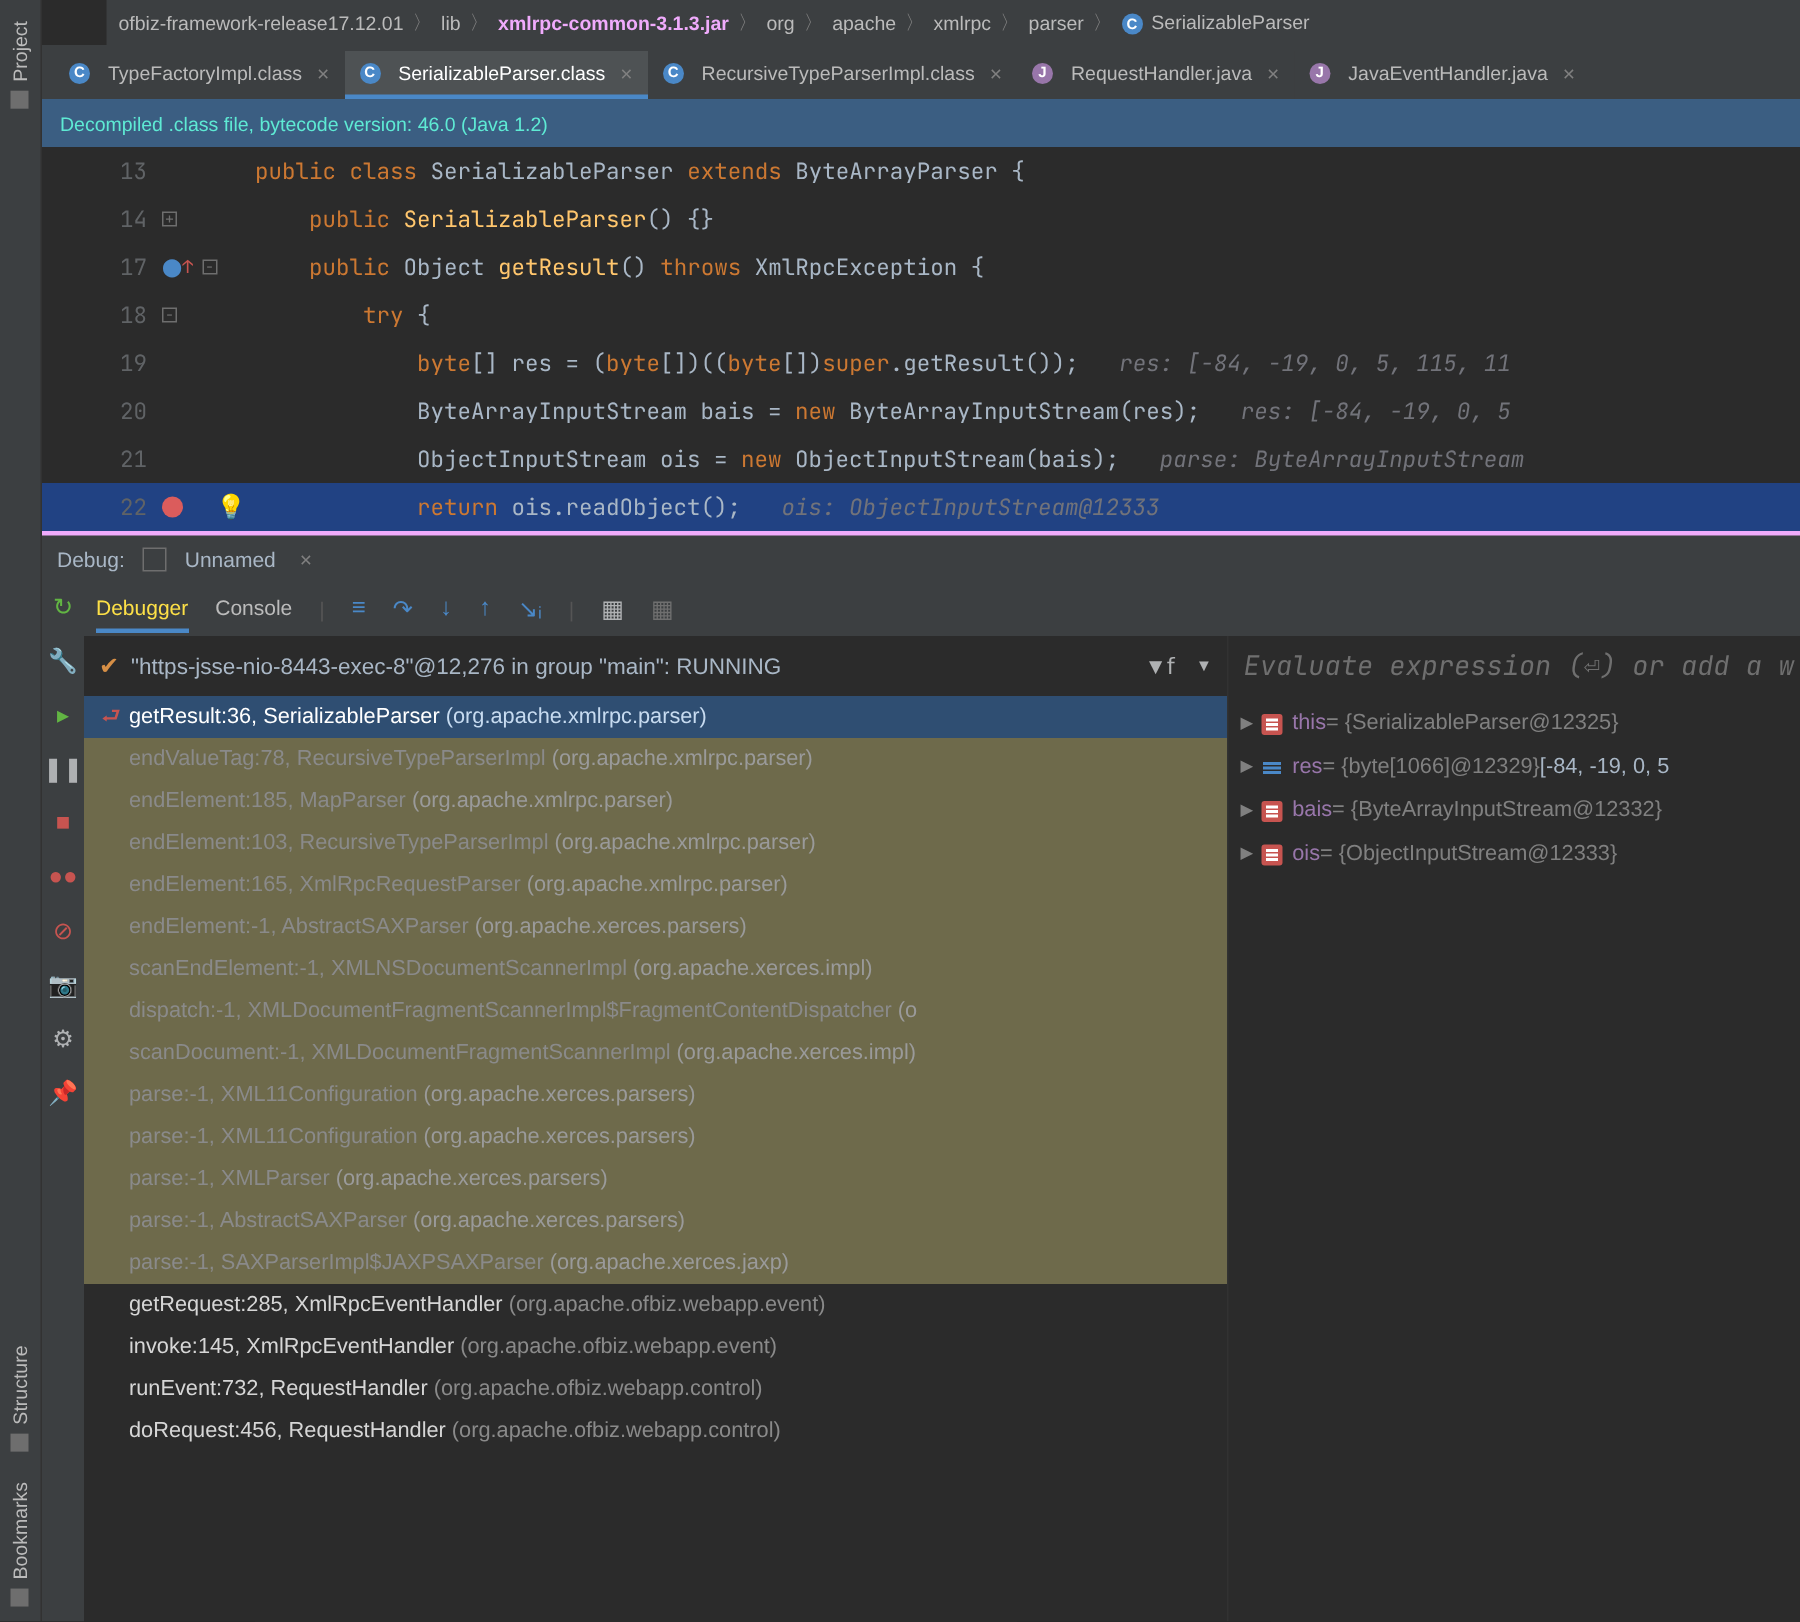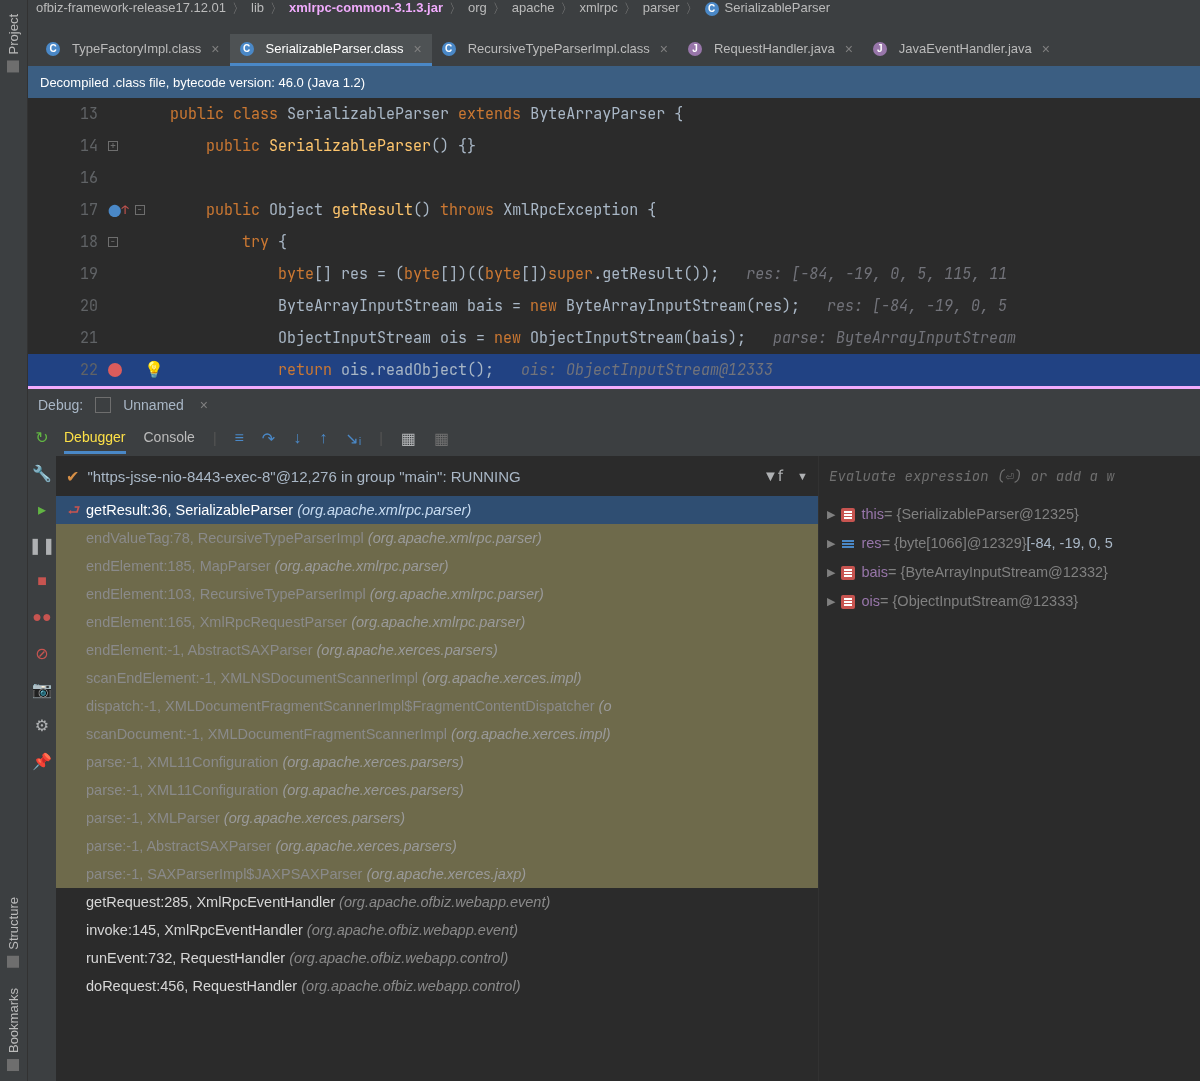--- a/index.html
+++ b/index.html
@@ -3,31 +3,31 @@
 <meta charset="utf-8">
 <style>
 * { margin:0; padding:0; box-sizing:border-box; }
 body { font-family:"Segoe UI",Arial,sans-serif; background:#2b2b2b; color:#a9b7c6; font-size:14px; overflow:hidden; width:1200px; height:1081px; position:relative; }
 .root { display:flex; height:100%; }
 .sidebar-left { width:28px; background:#3c3f41; display:flex; flex-direction:column; align-items:center; padding-top:4px; border-right:1px solid #323232; }
 .vtab { writing-mode:vertical-rl; transform:rotate(180deg); color:#bbbbbb; font-size:13px; padding:10px 4px; cursor:pointer; display:flex; align-items:center; gap:6px; }
 .vtab .sq { width:12px; height:12px; background:#6e6e6e; display:inline-block; }
 .vtab.spacer { flex:1; writing-mode:initial; transform:none; }
 .main { flex:1; display:flex; flex-direction:column; min-width:0; }
-.breadcrumbs { height:30px; background:#3c3f41; display:flex; align-items:flex-start; padding:0 8px; font-size:13px; color:#bbbbbb; overflow:hidden; white-space:nowrap; }
+.breadcrumbs { height:30px; background:#3c3f41; display:flex; align-items:center; padding:0 8px; font-size:13px; color:#bbbbbb; overflow:hidden; white-space:nowrap;margin-left:43px; }
 .breadcrumbs .sep { margin:0 6px; color:#808080; }
 .breadcrumbs .crumb { cursor:pointer; }
 .breadcrumbs .crumb.bold { color:#f0abfc; font-weight:600; }
 .cicon { width:14px; height:14px; border-radius:50%; background:#4a88c7; color:#fff; font-size:10px; font-weight:bold; display:inline-flex; align-items:center; justify-content:center; margin-right:6px; }
 .jicon { width:14px; height:14px; border-radius:50%; background:#9876aa; color:#fff; font-size:10px; font-weight:bold; display:inline-flex; align-items:center; justify-content:center; margin-right:6px; }
 .tabbar { height:36px; background:#3c3f41; display:flex; align-items:flex-end; padding-left:8px; overflow:hidden; }
 .filetab { height:32px; padding:0 10px; display:flex; align-items:center; gap:6px; background:#3c3f41; color:#bbbbbb; font-size:13px; cursor:pointer; white-space:nowrap; border-bottom:3px solid transparent; }
 .filetab.active { background:#4e5254; color:#fff; border-bottom:3px solid #4a88c7; }
 .filetab .close { color:#808080; font-size:14px; margin-left:4px; }
-.banner { height:32px; background:#3b5e82; color:#ffffff; display:flex; align-items:center; padding:0 12px; font-size:13px; }
+.banner { height:32px; background:#3b5e82; color:#5eead4; display:flex; align-items:center; padding:0 12px; font-size:13px; }
 .editor { flex:0 0 auto; background:#2b2b2b; font-family:"JetBrains Mono",Menlo,Consolas,monospace; font-size:15px; line-height:32px; overflow:hidden; }
 .eline { display:flex; height:32px; white-space:pre;padding-left:14px; }
 .eline.hl { background:#214283; }
 .gut { width:62px; text-align:right; color:#606366; padding-right:6px; user-select:none; }
 .gut2 { width:66px; display:flex; align-items:center; justify-content:flex-start; gap:2px; padding-left:4px; position:relative; }
 .fold { width:10px; height:10px; border:1px solid #6e6e6e; color:#6e6e6e; font-size:10px; line-height:1; display:flex; align-items:center; justify-content:center; cursor:pointer; }
 .bp { width:14px; height:14px; border-radius:50%; background:#db5c5c; }
 .bulb { color:#f0a732; font-size:16px; }
 .arr-blue { color:#4a88c7; font-size:12px; }
 .arr-red { color:#c75450; font-size:12px; margin-left:-2px; }
@@ -49,28 +49,28 @@
 .stepicon { color:#4a88c7; font-size:16px; cursor:pointer; }
 .dsplit { flex:1; display:flex; min-height:0; }
 .frames { width:763px; display:flex; flex-direction:column; border-right:1px solid #323232; min-width:0; }
 .framehdr { height:40px; display:flex; align-items:center; padding:0 10px; gap:8px; background:#2b2b2b; font-size:15px; white-space:nowrap; overflow:hidden; }
 .check { color:#d68f46; font-size:16px; }
 .funnel { color:#afb1b3; font-size:15px; cursor:pointer; margin-left:auto; }
 .framelist { flex:1; overflow:hidden; font-size:14.5px; line-height:28px; }
 .frame { padding:0 10px 0 30px; white-space:nowrap; overflow:hidden; cursor:pointer; font-family:"Segoe UI",Arial,sans-serif; }
 .frame.sel { background:#2f4e72; color:#fff; }
 .frame.dim { color:#8a8a8a; background:#6e6a4b; }
-.frame .pkg { font-style:italic; }
+.frame .pkg { }
 .frame.sel .pkg { color:#c7dbf0; }
 .frame.dim .pkg, .frame.dim2 .pkg { color:#9a9a9a; }
 .frame.norm { color:#d6d6d6; }
 .frame.norm .pkg { color:#8a8a8a; }
 .iconcol { width:20px; display:inline-flex; justify-content:center; margin-left:-22px; margin-right:2px; color:#c75450; }
 .vars { flex:1; display:flex; flex-direction:column; min-width:0; }
-.evalrow { height:40px; color:#6f6f6f; font-style:italic; font-family:"JetBrains Mono",Menlo,Consolas,monospace; font-size:14px; display:flex; align-items:center; padding:0 10px; white-space:nowrap; overflow:hidden; }
+.evalrow { height:40px; color:#6f6f6f; font-style:italic; font-family:"JetBrains Mono",Menlo,Consolas,monospace; font-size:18px; display:flex; align-items:center; padding:0 10px; white-space:nowrap; overflow:hidden; }
 .varlist { flex:1; font-size:14.5px; line-height:29px; padding:4px 0; }
 .varrow { display:flex; align-items:center; padding:0 8px; white-space:nowrap; overflow:hidden; }
 .expicon { color:#808080; margin-right:6px; cursor:pointer; font-size:11px; }
 .vicon { width:14px; height:14px; display:flex; align-items:center; justify-content:center; margin-right:6px; }
 .vicon.obj { background:#c75450; border-radius:2px; }
 .vicon.obj::before{content:"";width:8px;height:2px;background:#fff;box-shadow:0 -3px 0 #fff,0 3px 0 #fff;}
 .vicon.arr { display:flex; flex-direction:column; gap:1px; }
 .vicon.arr span{width:12px;height:2px;background:#4a88c7;}
 .vname { color:#9876aa; }
 .vval { color:#808080; }
@@ -143,21 +143,20 @@
           <span>JavaEventHandler.java</span>
           <span class="close">×</span>
         </div>
       </div>
 
     <div class="banner">Decompiled .class file, bytecode version: 46.0 (Java 1.2)</div>
 
     <div class="editor">
       <div class="eline"><div class="gut">13</div><div class="gut2"></div><div class="code"><span class="kw">public</span> <span class="kw">class</span> <span class="ty">SerializableParser</span> <span class="kw">extends</span> <span class="ty">ByteArrayParser</span> {</div></div>
       <div class="eline"><div class="gut">14</div><div class="gut2"><span class="fold">+</span></div><div class="code">    <span class="kw">public</span> <span class="fn">SerializableParser</span>() <span class="op">{}</span></div></div>
-      <div class="eline"><div class="gut">16</div><div class="gut2"></div><div class="code"></div></div>
       <div class="eline"><div class="gut">17</div><div class="gut2"><span class="arr-blue">⬤</span><span class="arr-red">↑</span><span class="fold" style="margin-left:4px">−</span></div><div class="code">    <span class="kw">public</span> <span class="ty">Object</span> <span class="fn">getResult</span>() <span class="kw">throws</span> <span class="ty">XmlRpcException</span> {</div></div>
       <div class="eline"><div class="gut">18</div><div class="gut2"><span class="fold">−</span></div><div class="code">        <span class="kw">try</span> {</div></div>
       <div class="eline"><div class="gut">19</div><div class="gut2"></div><div class="code">            <span class="kw">byte</span>[] res = (<span class="kw">byte</span>[])((<span class="kw">byte</span>[])<span class="kw">super</span>.getResult());   <span class="hint">res: [-84, -19, 0, 5, 115, 11</span></div></div>
       <div class="eline"><div class="gut">20</div><div class="gut2"></div><div class="code">            <span class="ty">ByteArrayInputStream</span> bais = <span class="kw">new</span> <span class="ty">ByteArrayInputStream</span>(res);   <span class="hint">res: [-84, -19, 0, 5</span></div></div>
       <div class="eline"><div class="gut">21</div><div class="gut2"></div><div class="code">            <span class="ty">ObjectInputStream</span> ois = <span class="kw">new</span> <span class="ty">ObjectInputStream</span>(bais);   <span class="hint">parse: ByteArrayInputStream</span></div></div>
       <div class="eline hl"><div class="gut">22</div><div class="gut2"><span class="bp"></span><span class="bulb" style="margin-left:20px">💡</span></div><div class="code">            <span class="kw">return</span> ois.readObject();   <span class="hint">ois: ObjectInputStream@12333</span></div></div>
     </div>
 
     <div class="debugbar">
       <span>Debug:</span>

